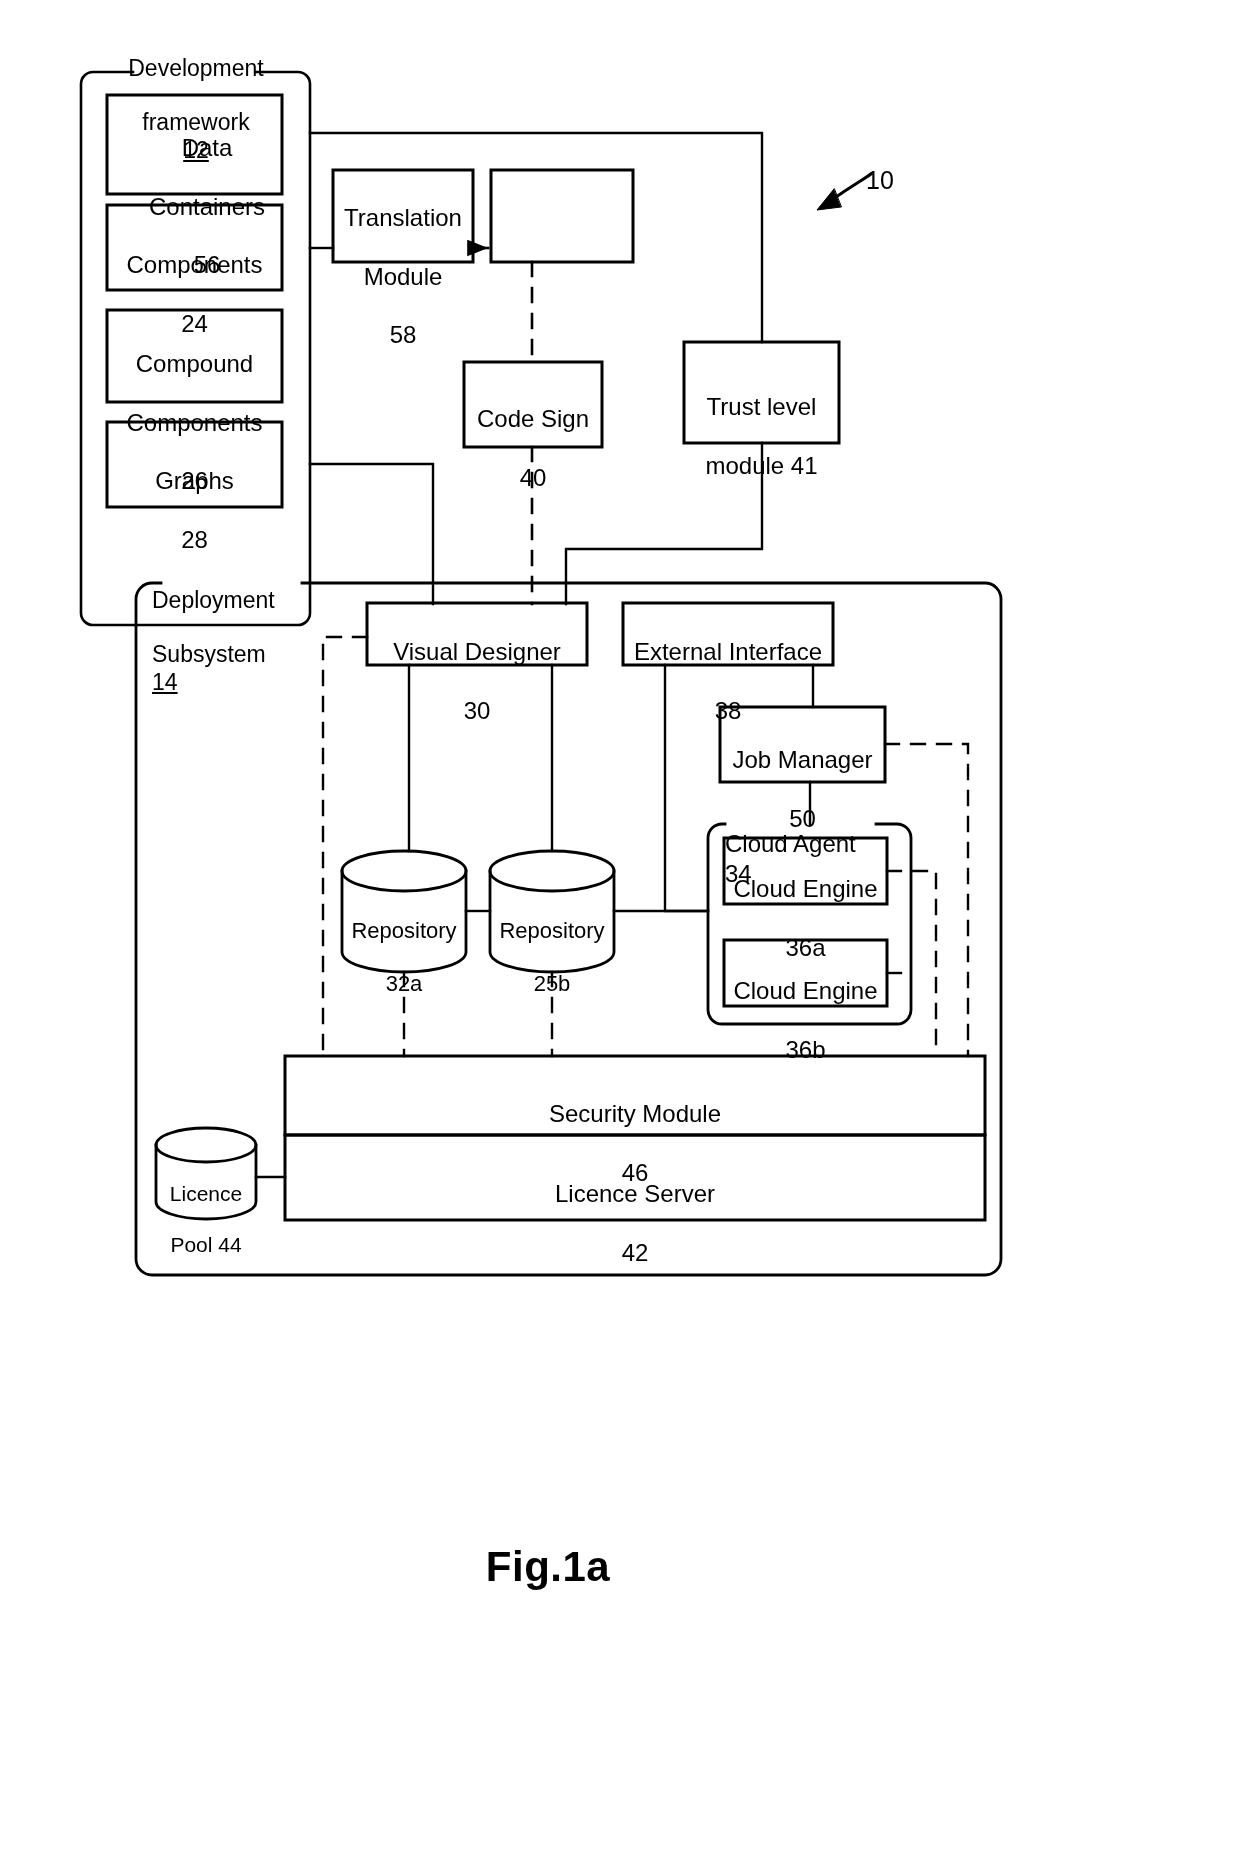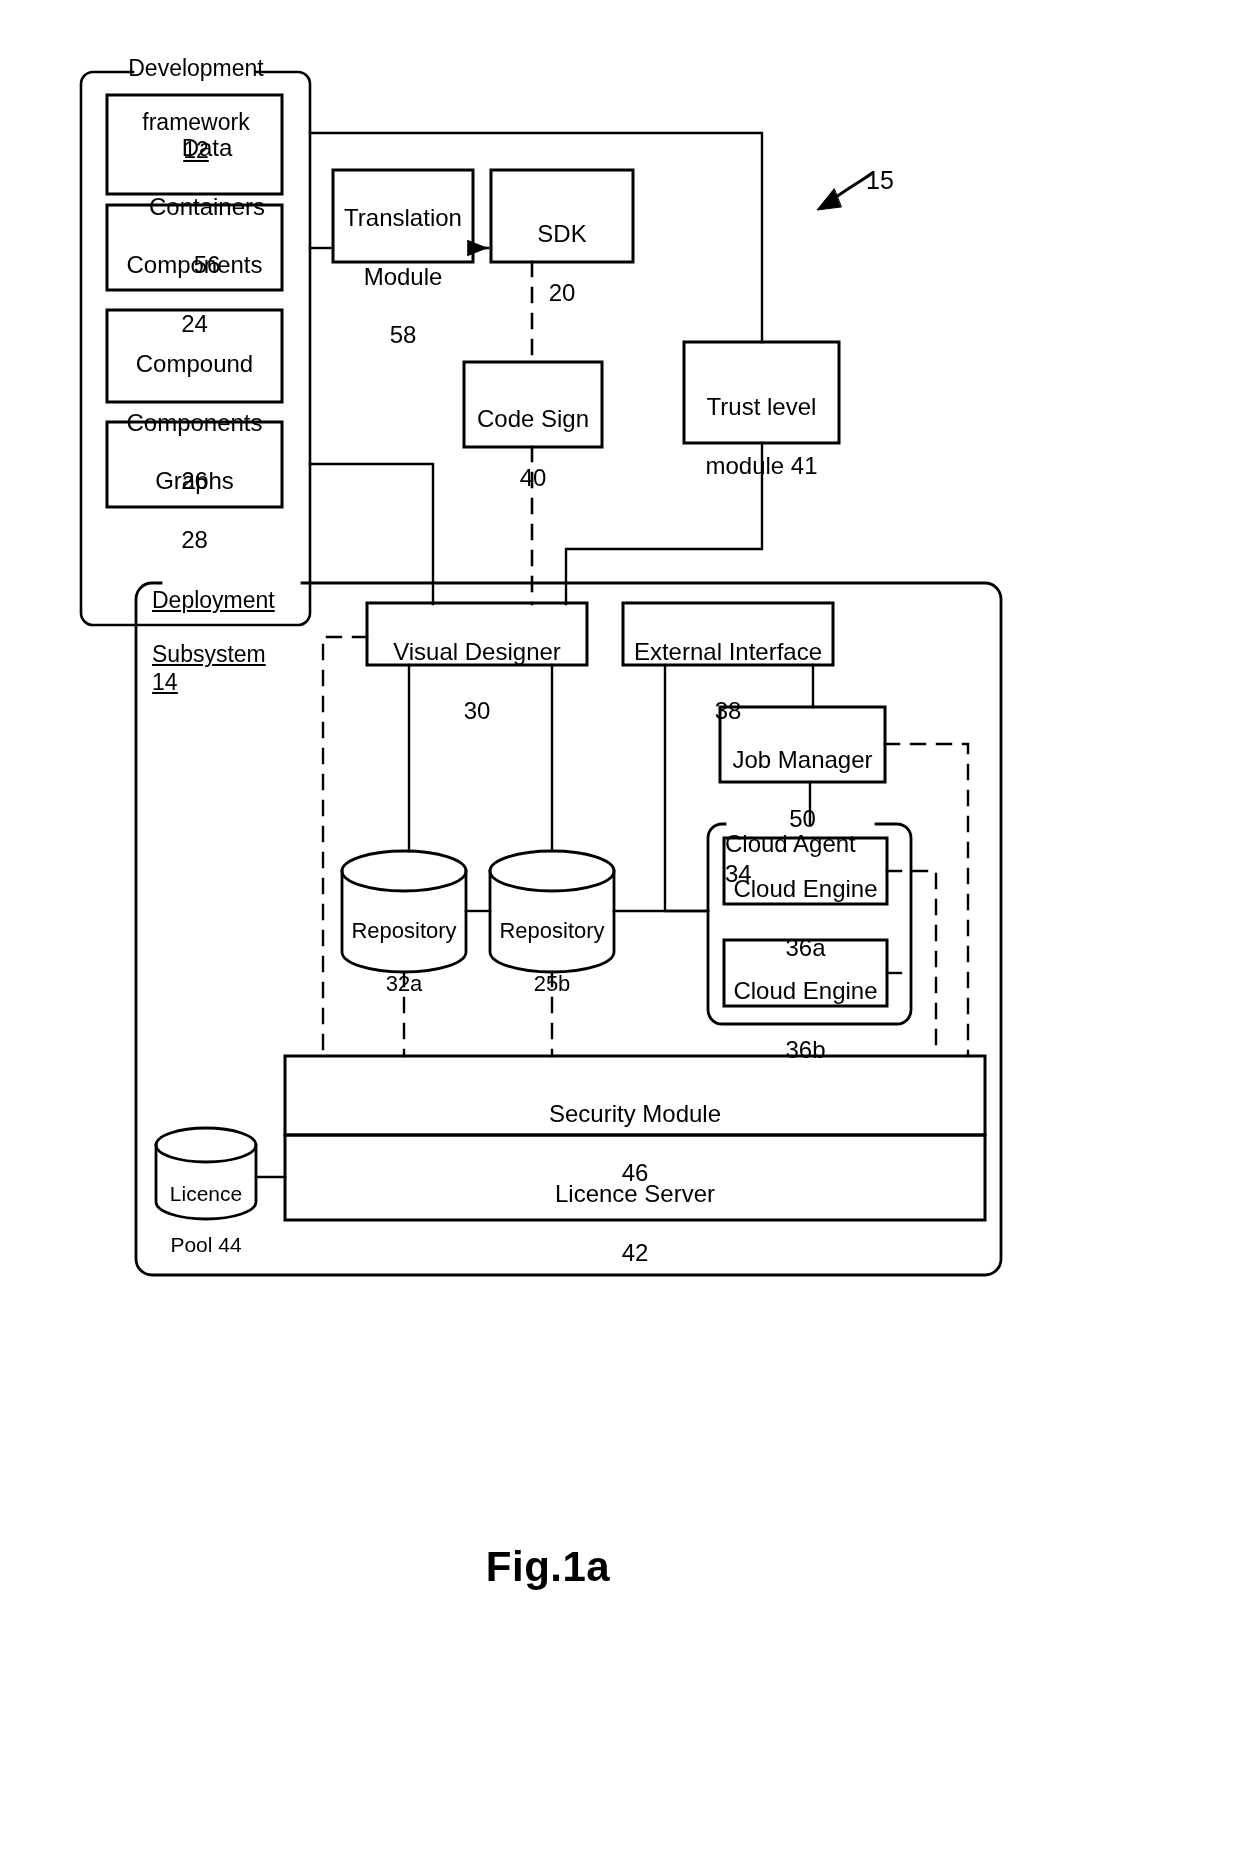--- a/index.html
+++ b/index.html
@@ -192,40 +192,36 @@
     <span>Graphs</span><br>
     <span>28</span>
   </div>
 
   <div class="lbl box-label" style="left:305px; top:174px; width:140px;">
     <span>Translation</span><br>
     <span>Module</span><br>
     <span>58</span>
   </div>
 
-  <div class="lbl box-label" style="left:463px; top:190px; width:142px;">
-    <span>SDK</span><br>
-    <span>20</span>
-  </div>
 
   <div class="lbl box-label" style="left:436px; top:375px; width:138px;">
     <span>Code Sign</span><br>
     <span>40</span>
   </div>
 
   <div class="lbl box-label" style="left:656px; top:363px; width:155px;">
     <span>Trust level</span><br>
     <span>module 41</span>
   </div>
 
   <div class="lbl ref-num" style="left:838px; top:134px; width:60px; text-align:left;">
-    <span>15</span>
-  </div>
-
-  <div class="lbl outer-label" style="left:124px; top:560px; width:215px; text-align:left;text-decoration:underline;">
+    <span>10</span>
+  </div>
+
+  <div class="lbl outer-label" style="left:124px; top:560px; width:215px; text-align:left;">
     <span>Deployment</span><br>
     <span>Subsystem</span>
     <span class="u">14</span>
   </div>
 
   <div class="lbl box-label" style="left:339px; top:608px; width:220px;">
     <span>Visual Designer</span><br>
     <span>30</span>
   </div>
 

